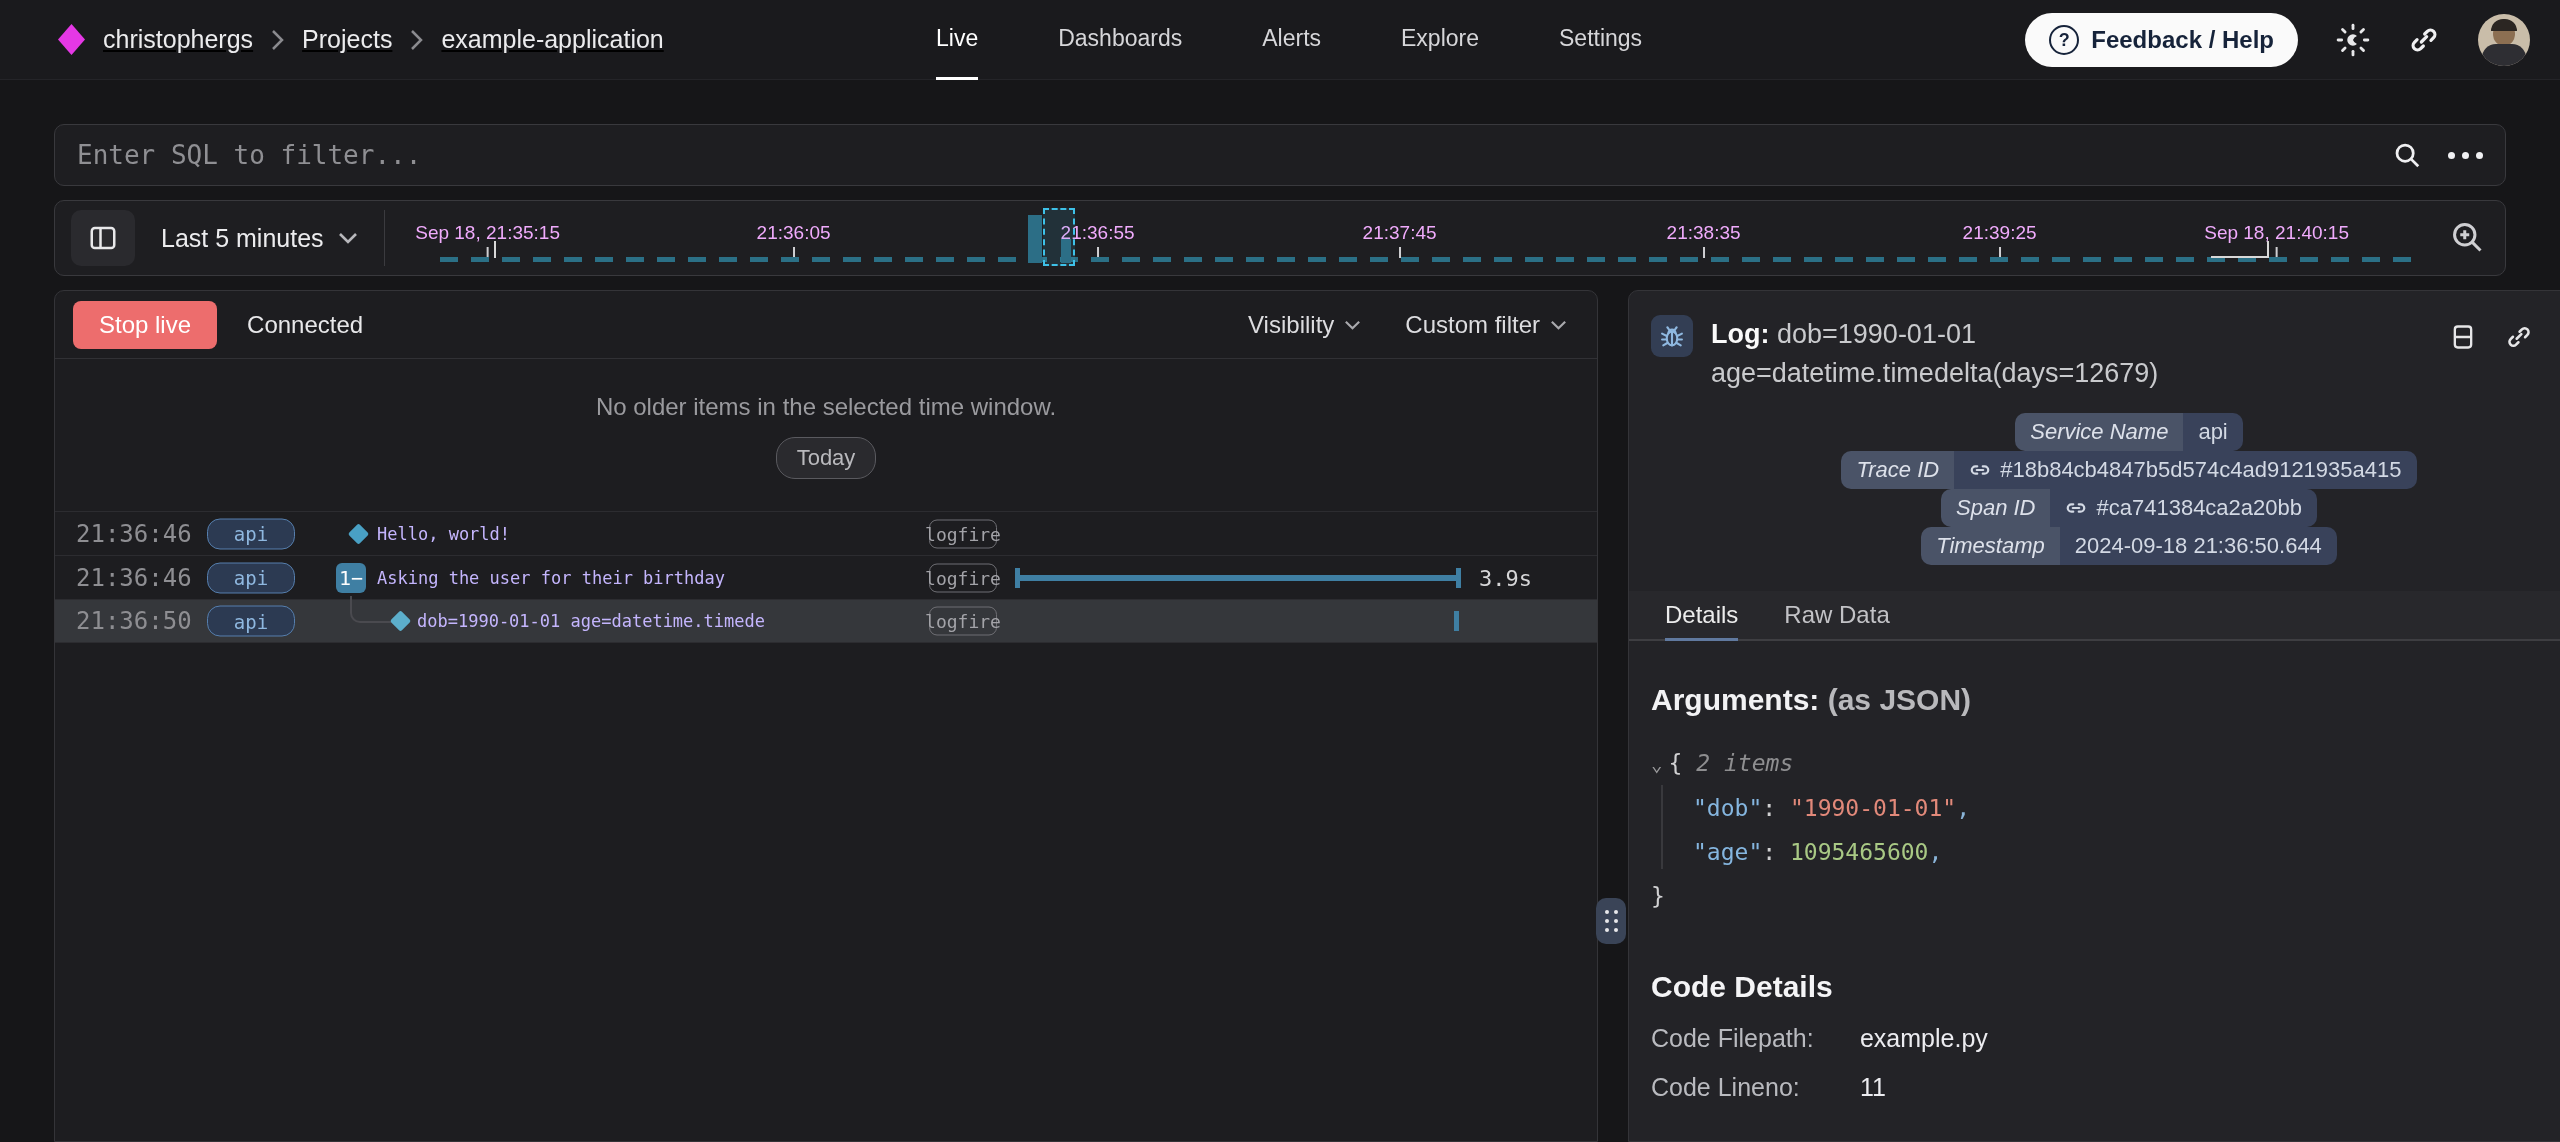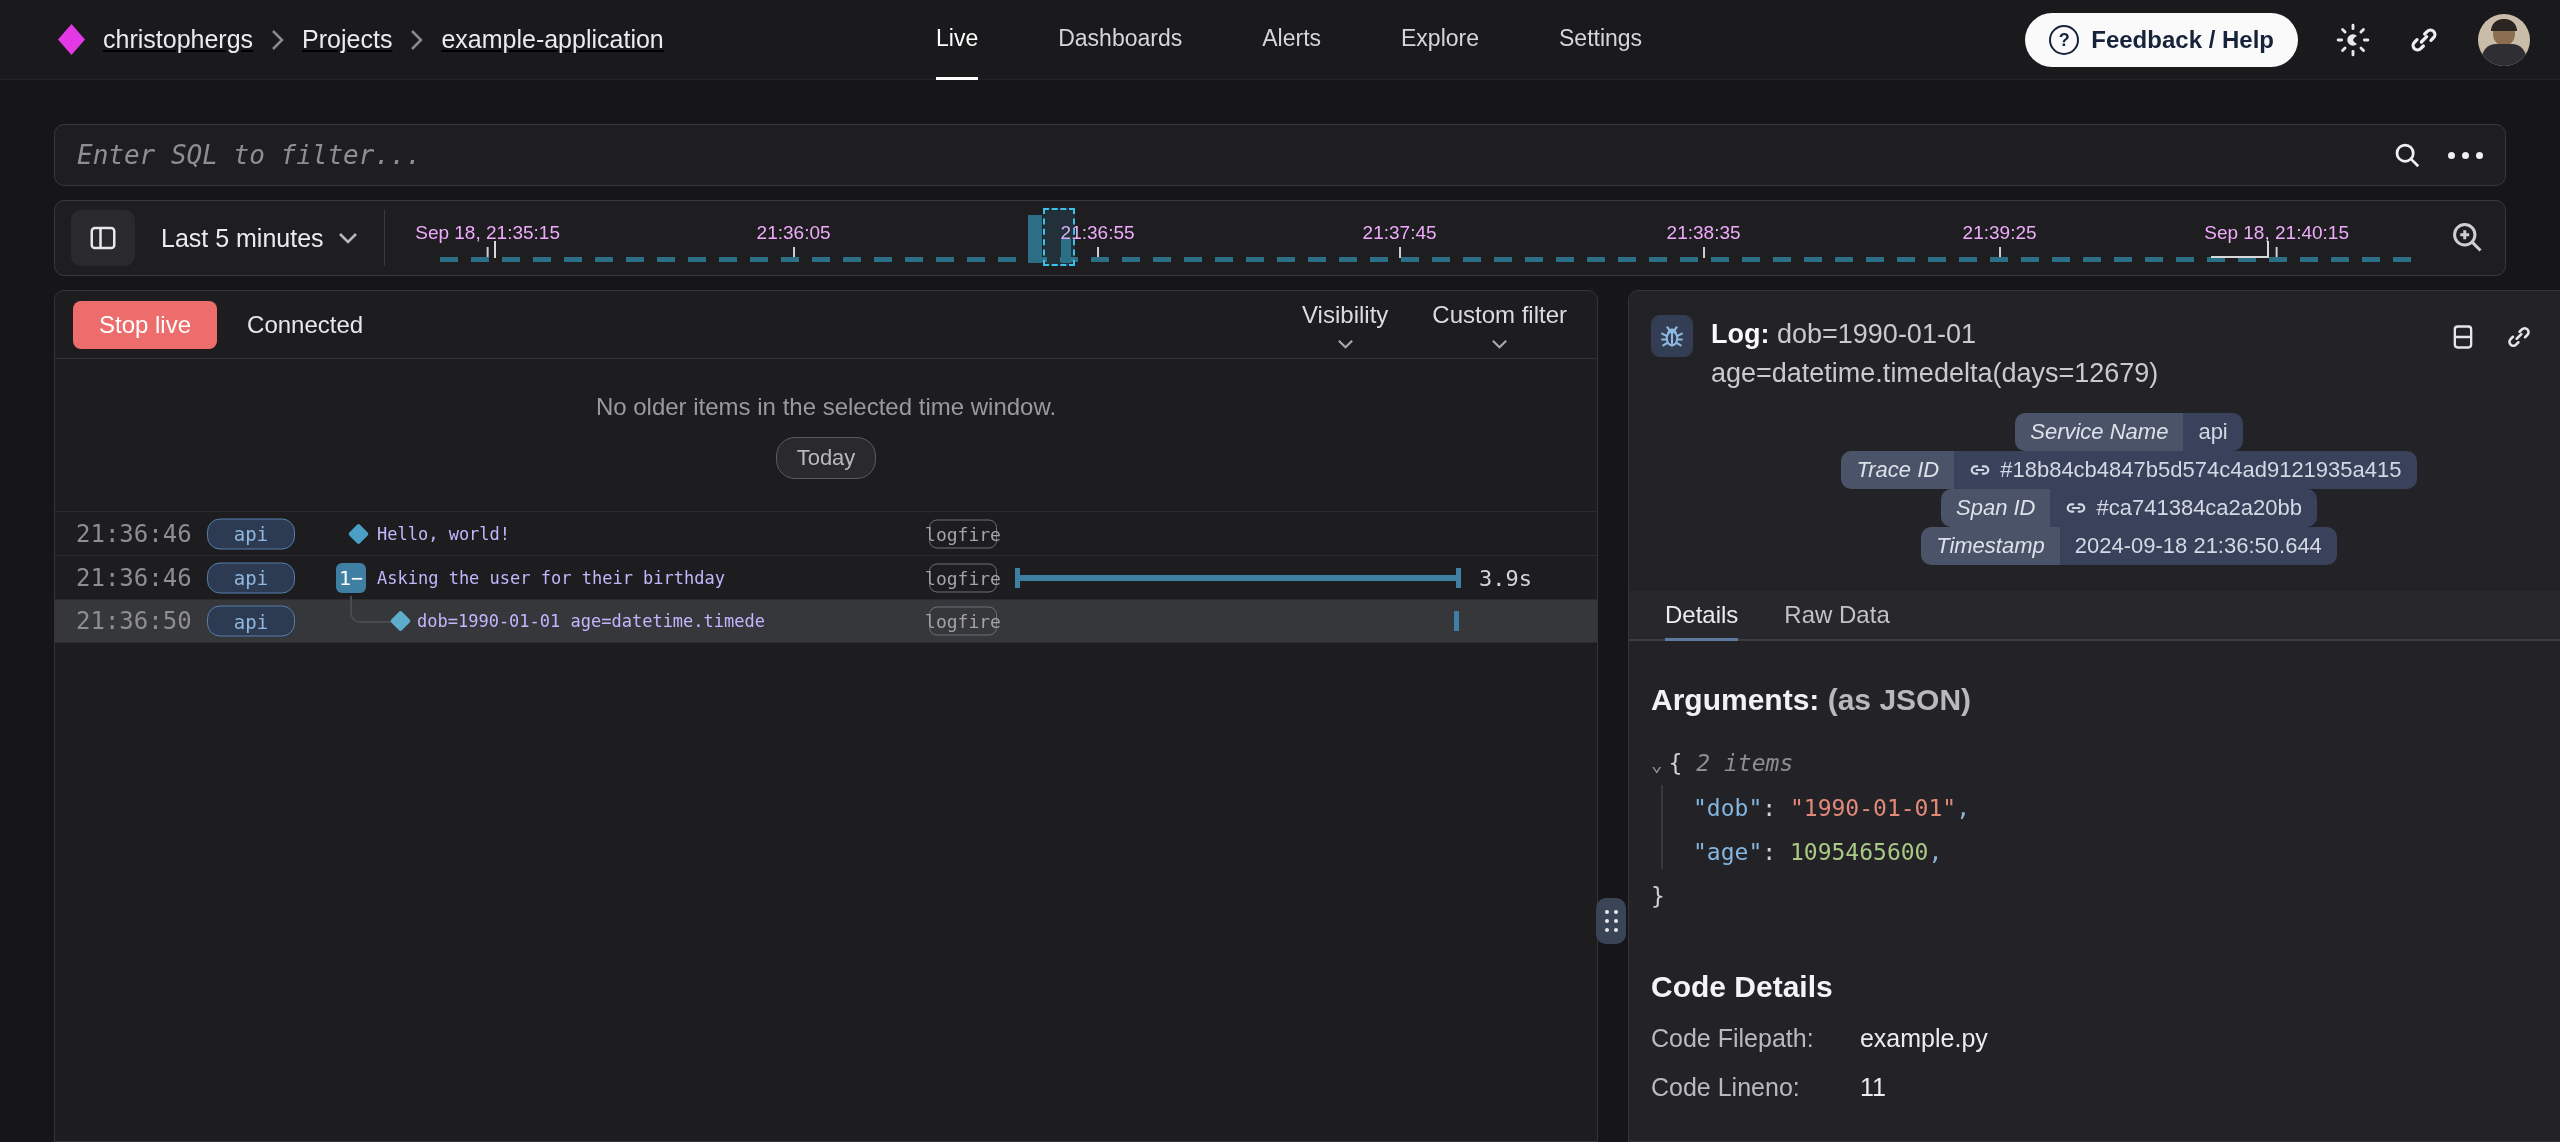--- a/index.html
+++ b/index.html
@@ -25,21 +25,21 @@
   .avatar { width:52px; height:52px; border-radius:50%; background:#c9bda9; position:relative; overflow:hidden; }
   .avatar .head { position:absolute; left:15px; top:8px; width:22px; height:24px; border-radius:50%; background:#8c6f52; }
   .avatar .hair { position:absolute; left:13px; top:5px; width:26px; height:12px; border-radius:12px 12px 0 0; background:#2b2622; }
   .avatar .body { position:absolute; left:4px; top:30px; width:44px; height:26px; border-radius:14px 14px 0 0; background:#2e2e33; }
 
   
   .filter-bar { position:absolute; left:54px; top:124px; width:2452px; height:62px;
     background:#1e1e21; border:1px solid #39393d; border-radius:10px;
     display:flex; align-items:center; padding:0 22px; }
   .filter-bar input { flex:1; background:transparent; border:none; outline:none;
-    font-family:"DejaVu Sans Mono", monospace; font-size:26px; color:#e8e8ea;font-style:italic; }
+    font-family:"DejaVu Sans Mono", monospace; font-size:26px; color:#e8e8ea; }
   .filter-bar input::placeholder { color:#8f8f93; }
   .filter-icons { display:flex; align-items:center; gap:26px; color:#f0f0f2; }
   .dots { display:flex; gap:7px; }
   .dots i { width:7px; height:7px; border-radius:50%; background:#f0f0f2; }
 
   
   .time-bar { position:absolute; left:54px; top:200px; width:2452px; height:76px;
     background:#1e1e21; border:1px solid #39393d; border-radius:10px;
     display:flex; align-items:center; }
   .side-toggle { width:64px; height:56px; margin-left:16px; background:#2a2a2e; border:none; border-radius:10px;
@@ -60,21 +60,21 @@
   .zoom-btn { background:none; border:none; color:#cfcfd2; margin:0 20px 0 6px; cursor:pointer; }
 
   
   .left-panel { position:absolute; left:54px; top:290px; width:1544px; bottom:0;
     background:#1d1d20; border:1px solid #343438; border-radius:10px 10px 0 0; }
   .lp-header { height:68px; display:flex; align-items:center; border-bottom:1px solid #313135; padding:0 30px 0 18px; }
   .stop-btn { background:#ed6d6d; color:#ffffff; border:none; border-radius:8px; height:48px; padding:0 26px;
     font-size:24px; cursor:pointer; }
   .connected { color:#e8e8ea; font-size:24px; margin-left:30px; }
   .lp-header .sp { flex:1; }
-  .dd { display:flex; align-items:center; gap:10px; color:#dcdcdf; font-size:24px; cursor:pointer; margin-left:44px;flex-direction:column; }
+  .dd { display:flex; align-items:center; gap:10px; color:#dcdcdf; font-size:24px; cursor:pointer; margin-left:44px; }
   .dd svg { color:#a9a9ad; }
   .empty-zone { text-align:center; padding-top:34px; }
   .empty-msg { color:#9a9a9e; font-size:24px; }
   .today-btn { margin-top:16px; background:#2a2a2e; border:1.5px solid #5a5a5f; border-radius:19px;
     color:#b9b9bd; font-size:22px; padding:7px 20px; cursor:pointer; }
   .rows { margin-top:32px; }
   .log-row { position:relative; height:44px; border-top:1px solid #2c2c30; }
   .log-row.selected { background:#35373b; border-bottom:1px solid #2c2c30; }
   .lr-time { position:absolute; left:21px; top:50%; transform:translateY(-50%);
     color:#8e8e92; font-size:24px; }

